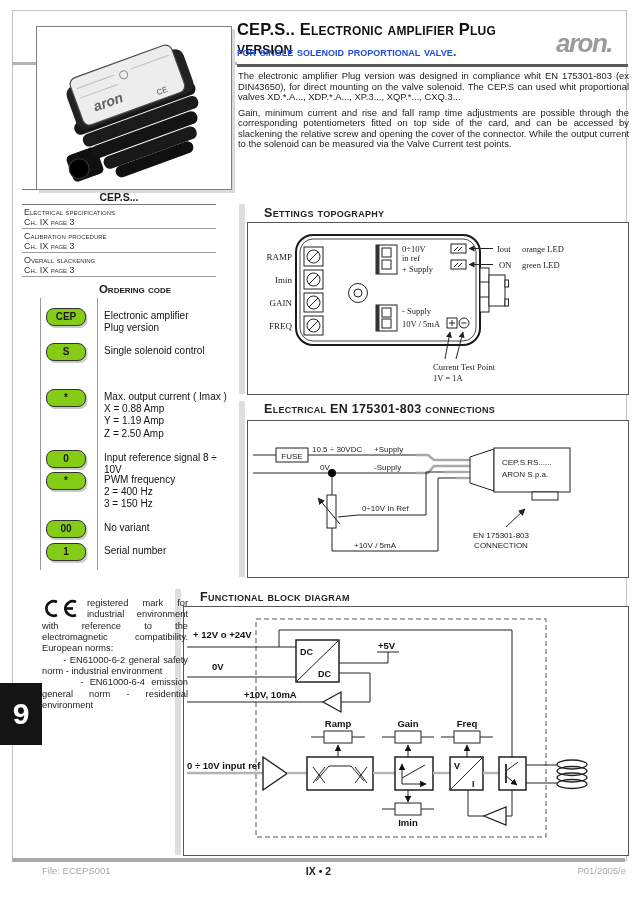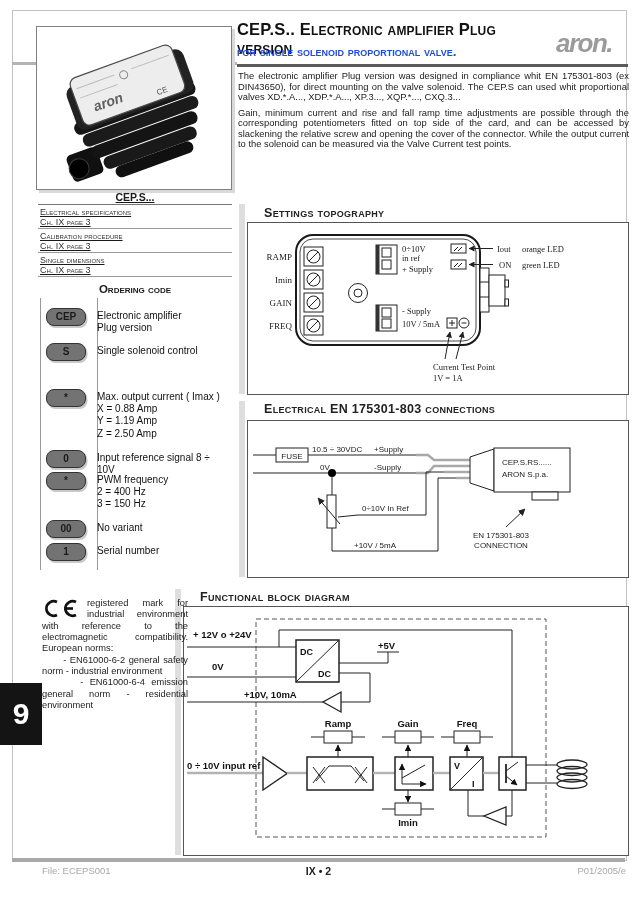--- a/index.html
+++ b/index.html
@@ -18,36 +18,36 @@
   .title1 { left:237px; top:20px; width:310px; font-size:16.5px; font-weight:bold;
             font-variant:small-caps; letter-spacing:.2px; color:#111; }
   .title2 { left:237px; top:44px; width:310px; font-size:13.5px; font-weight:bold;
             font-variant:small-caps; color:#1d4ed8; }
   .logo { left:540px; top:28px; width:88px; text-align:center; font-size:26px; font-weight:bold;
           font-style:italic; color:#9b9b9b; letter-spacing:-1.5px; }
 
   .intro { left:238px; top:71px; width:391px; }
   .intro p { margin:0 0 5px 0; font-size:9.4px; line-height:1.12; text-align:justify; color:#222; }
 
-  .idx { left:38px; top:189px; width:194px; font-size:9px;text-decoration:underline; }
+  .idx { left:22px; top:189px; width:194px; font-size:9px; }
   .idx-head { border-top:1px solid #777; border-bottom:1px solid #777; text-align:center;
               font-weight:bold; font-size:10.5px; padding:1px 0; font-variant:small-caps; }
   .idx-row { display:flex; border-bottom:1px solid #9a9a9a; padding:1.5px 2px;flex-direction:column; }
   .idx-row .lab { flex:1; font-variant:small-caps; color:#333; }
   .idx-row .val { width:74px; font-variant:small-caps; color:#333; }
 
   .oc-title { left:38px; top:283px; width:194px; text-align:center; font-weight:bold;
               font-variant:small-caps; font-size:11.5px; }
   .oc-rail { left:40px; top:298px; width:56px; height:272px;
              border-left:1px solid #999; border-right:1px solid #999; }
   .oc-item { position:absolute; left:46px; display:flex; align-items:flex-start; }
   .code-box { width:38px; height:16px; line-height:16px; text-align:center; font-weight:bold;
-              font-size:10px; border:1px solid #333; border-radius:8px; background:#737373;
+              font-size:10px; border:1px solid #333; border-radius:8px; background:#84cc16;
               box-shadow:1.5px 2px 0 #c9c9c9; flex:0 0 auto; }
-  .oc-desc { margin-left:11px; margin-top:2px; width:130px; font-size:10px; line-height:1.22;
+  .oc-desc { margin-left:18px; margin-top:2px; width:130px; font-size:10px; line-height:1.22;
              white-space:pre-line; color:#111; }
 
   .sec-band { background:#dedede; }
   .sec-head { font-weight:bold; font-variant:small-caps; font-size:12.5px; color:#222;
               letter-spacing:.3px; }
   .sec-box { border:1px solid #555; background:#fff; }
 
   .ce-block { left:42px; top:598px; width:146px; font-size:9.3px; text-align:justify;
               line-height:1.22; color:#222; }
   .ce-mark { float:left; margin:1px 5px 0 0; }
@@ -114,21 +114,21 @@
     <div class="idx-head">CEP.S...</div>
     <div class="idx-row">
       <span class="lab">Electrical specifications</span>
       <span class="val">Ch. IX page 3</span>
     </div>
     <div class="idx-row">
       <span class="lab">Calibration procedure</span>
       <span class="val">Ch. IX page 3</span>
     </div>
     <div class="idx-row">
-      <span class="lab">Single dimensions</span>
+      <span class="lab">Overall slackening</span>
       <span class="val">Ch. IX page 3</span>
     </div>
   </div>
 
   <div class="abs oc-title">Ordering code</div>
   <div class="abs oc-rail"></div>
 
   <div class="oc-item" style="top:308px">
     <span class="code-box">CEP</span>
     <span class="oc-desc">Electronic amplifier

